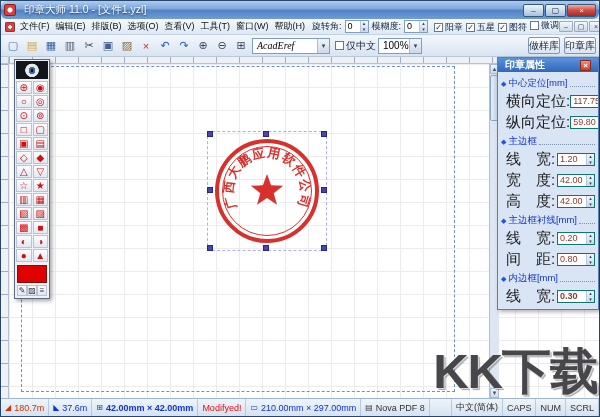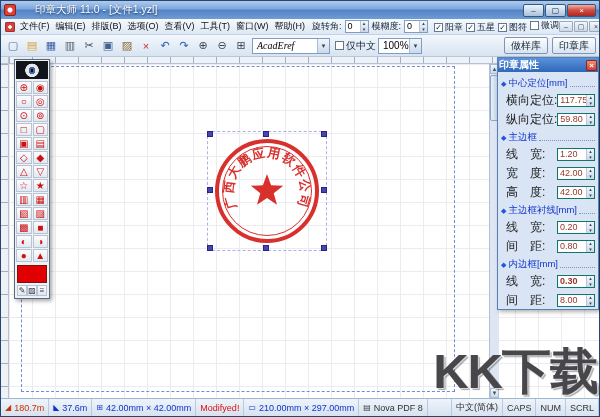--- a/index.html
+++ b/index.html
@@ -1,22 +1,22 @@
 <!DOCTYPE html>
 <html><head>
 <meta charset="utf-8">
 <style>
 * { box-sizing:border-box; margin:0; padding:0; }
 html,body { width:600px; height:417px; overflow:hidden; }
 body { font-family:"Liberation Sans","DejaVu Sans",sans-serif; background:#b8c6da; position:relative; font-size:10px; }
 .window { position:absolute; inset:0; display:flex; flex-direction:column; border:1px solid #26466e; background:#dce6f2; }
 
 
-.titlebar { height:18px; flex:0 0 18px; display:flex; align-items:center; gap:19px; padding:4px 3px;
-  background:linear-gradient(180deg,#aecbee 0%,#7ba6dd 45%,#5183c4 50%,#6f9cd6 100%); }
+.titlebar { height:18px; flex:0 0 18px; display:flex; align-items:center; gap:8px; padding:4px 3px;
+  background:linear-gradient(180deg,#aecbee 0%,#7ba6dd 45%,#5183c4 50%,#6f9cd6 100%);border-radius:6px; }
 .title-icon { width:12px; height:12px; border-radius:2px; background:radial-gradient(circle at 50% 50%,#fff 0 2px,#d84038 3px); border:1px solid #8a2020; }
 .title-text { flex:1; color:#fff; font-size:10.5px; text-shadow:0 1px 2px rgba(10,30,60,.8); white-space:nowrap; overflow:hidden; }
 .win-btns { display:flex; gap:1px; }
 .win-btn { width:21px; height:13px; border:1px solid #33597f; border-radius:2px; background:linear-gradient(#eef4fb,#a9c2de); color:#123; font-size:8px; line-height:11px; text-align:center; }
 .win-btn.close { background:linear-gradient(#f2b2a0,#d25048 45%,#aa2820); color:#fff; width:29px; }
 
 
 .menubar { height:16px; flex:0 0 16px; display:flex; align-items:center; background:linear-gradient(#f5f9fd,#dde8f5); border-bottom:1px solid #c3d2e5; padding:0 2px; white-space:nowrap; overflow:hidden; font-size:9px; }
 .mdi-doc-icon { width:10px; height:10px; flex:0 0 10px; background:radial-gradient(circle,#fff 0 1.5px,#d84038 2px); border:1px solid #933; margin:0 2px; border-radius:1px; }
 .menu-items { display:flex; }
@@ -36,21 +36,21 @@
 
 .toolbar { height:22px; flex:0 0 22px; display:flex; align-items:center; gap:2px; padding:0 3px; background:linear-gradient(#f2f7fc,#d9e4f2); border-bottom:1px solid #b7c8dd; white-space:nowrap; overflow:hidden; }
 .tb-icons { display:flex; gap:1px; }
 .tbtn { width:18px; height:18px; display:flex; align-items:center; justify-content:center; font-size:11px; border:1px solid transparent; border-radius:2px; }
 .combo { display:inline-flex; align-items:stretch; height:16px; border:1px solid #7f9cc4; background:#fff; }
 .combo-val { padding:0 4px; font-size:10px; line-height:14px; }
 .fontname { font-family:"Liberation Serif",serif; font-style:italic; width:64px; overflow:hidden; }
 .zoomval { width:30px; }
 .combo-drop { width:12px; background:linear-gradient(#f2f6fb,#ccd9ea); border-left:1px solid #a8bcd6; font-size:7px; line-height:14px; text-align:center; color:#345; }
 .toolbar-spacer { flex:1; }
-.lib-btn { height:17px; padding:0 6px; display:inline-flex; align-items:center; font-size:10px; color:#123; border:1px solid #7f95b8; border-radius:2px; background:linear-gradient(#fefefe,#d8e4f2); margin-left:2px; }
+.lib-btn { height:17px; padding:0 0; display:inline-flex; align-items:center; font-size:10px; color:#123; border:1px solid #7f95b8; border-radius:2px; background:linear-gradient(#fefefe,#d8e4f2); margin-left:2px; }
 
 
 .ruler-row { height:7px; flex:0 0 7px; display:flex; }
 .ruler-corner { width:8px; background:#e7ecf3; border-right:1px solid #b5c2d2; border-bottom:1px solid #b5c2d2; }
 .hruler { flex:1; background-color:#eef2f7; border-bottom:1px solid #b5c2d2; background-image:repeating-linear-gradient(90deg,#9fb0c4 0 1px,transparent 1px 23px); }
 .main-row { flex:1; display:flex; position:relative; }
 .vruler { width:8px; background-color:#eef2f7; border-right:1px solid #b5c2d2; background-image:repeating-linear-gradient(180deg,#9fb0c4 0 1px,transparent 1px 23px); }
 .canvas { flex:1; position:relative; background-color:#fff;
   background-image:linear-gradient(#ebebf0 1px,transparent 1px),linear-gradient(90deg,#ebebf0 1px,transparent 1px);
   background-size:23px 23px; overflow:hidden; }
@@ -78,30 +78,30 @@
 .pal-eye { height:18px; margin:1px; background-color:#11161c;
   background-image:radial-gradient(circle at 50% 52%,#0a0f14 0 1.5px,#3e6c9e 1.5px 3.5px,#e8e8e8 3.5px 6.5px,#11161c 7px); }
 .pal-grid { display:grid; grid-template-columns:1fr 1fr; gap:1px; padding:1px; }
 .pal-cell { height:13px; display:flex; align-items:center; justify-content:center; font-size:10px; color:#cc1111; background:linear-gradient(#fbfcfe,#e3e9f1); border:1px solid #b9c4d2; }
 .pal-swatch { height:18px; margin:2px; border:1px solid #801010; }
 .pal-mini { display:flex; justify-content:space-between; padding:0 2px 2px; }
 .pal-mini-btn { width:10px; height:11px; font-size:8px; line-height:10px; text-align:center; color:#334; background:linear-gradient(#fbfcfe,#dfe6ee); border:1px solid #b9c4d2; }
 
 
 .props { position:absolute; left:497px; top:57px; width:102px; height:253px; background:#d9e4f5; border:1px solid #5a7fb5; box-shadow:2px 2px 4px rgba(0,0,0,.3); z-index:30; display:flex; flex-direction:column; }
-.props-title { height:14px; flex:0 0 14px; display:flex; align-items:center; background:linear-gradient(#5b92dd,#2f68b8); color:#fff; font-size:10px; font-weight:bold; padding:0 1px; }
+.props-title { height:14px; flex:0 0 14px; display:flex; align-items:center; background:linear-gradient(#5b92dd,#2f68b8); color:#fff; font-size:10px; font-weight:bold; padding:0 7px; }
 .props-title-text { flex:1; }
 .props-close { width:11px; height:11px; background:linear-gradient(#f09078,#cc3f2e); border:1px solid #8a2a1a; color:#fff; font-size:8px; line-height:9px; text-align:center; border-radius:1px; }
 .props-body { flex:1; padding:2px 3px; overflow:hidden; }
 .prop-h { display:flex; align-items:center; gap:2px; margin:3px 0 1px; }
 .prop-bullet { color:#2255dd; font-size:7px; }
 .prop-ht { color:#1133cc; font-size:9.5px; white-space:nowrap; }
 .prop-dots { flex:1; border-bottom:1px dotted #7d93bb; height:6px; }
 .prop-row { display:flex; align-items:center; margin:2px 0 2px 5px; }
-.prop-lb { flex:1; font-size:12px; color:#202020; white-space:nowrap; }
+.prop-lb { flex:1; font-size:15px; color:#202020; white-space:nowrap; }
 .prop-box { display:flex; width:38px; flex:0 0 38px; height:13px; border:1px solid #0f766e; background:#fff; align-items:stretch; }
 .prop-val { flex:1; font-size:9px; line-height:11px; padding-left:2px; overflow:hidden; }
 
 
 .watermark { position:absolute; right:2px; bottom:12px; z-index:40; font-size:49px; font-weight:bold; color:#47474b; letter-spacing:-1px; text-shadow:1px 1px 0 #d8d8d8,2px 2px 1px rgba(0,0,0,.35); }
 </style>
 </head>
 <body>
 
 <div class="window">
@@ -244,21 +244,21 @@
         <div class="sb-cell">
           <span class="sb-ic" style="color: rgb(204, 51, 0);">◢</span>
           <span class="sb-tx" style="color: rgb(204, 51, 0);">180.7m</span>
         </div>
         <div class="sb-cell">
           <span class="sb-ic" style="color: rgb(17, 51, 204);">◣</span>
           <span class="sb-tx" style="color: rgb(17, 51, 204);">37.6m</span>
         </div>
         <div class="sb-cell">
           <span class="sb-ic" style="color: rgb(17, 51, 204);">⊞</span>
-          <span class="sb-tx" style="color: rgb(17, 51, 204);">42.00mm × 42.00mm</span>
+          <span class="sb-tx" style="color: rgb(17, 51, 204); font-weight: bold;">42.00mm × 42.00mm</span>
         </div>
         <div class="sb-cell">
           <span class="sb-tx" style="color: rgb(224, 16, 16);">Modifyed!</span>
         </div>
         <div class="sb-cell">
           <span class="sb-ic" style="color: rgb(17, 51, 204);">▭</span>
           <span class="sb-tx" style="color: rgb(17, 51, 204);">210.00mm × 297.00mm</span>
         </div>
         <div class="sb-cell">
           <span class="sb-ic" style="color: rgb(51, 51, 51);">▤</span>

